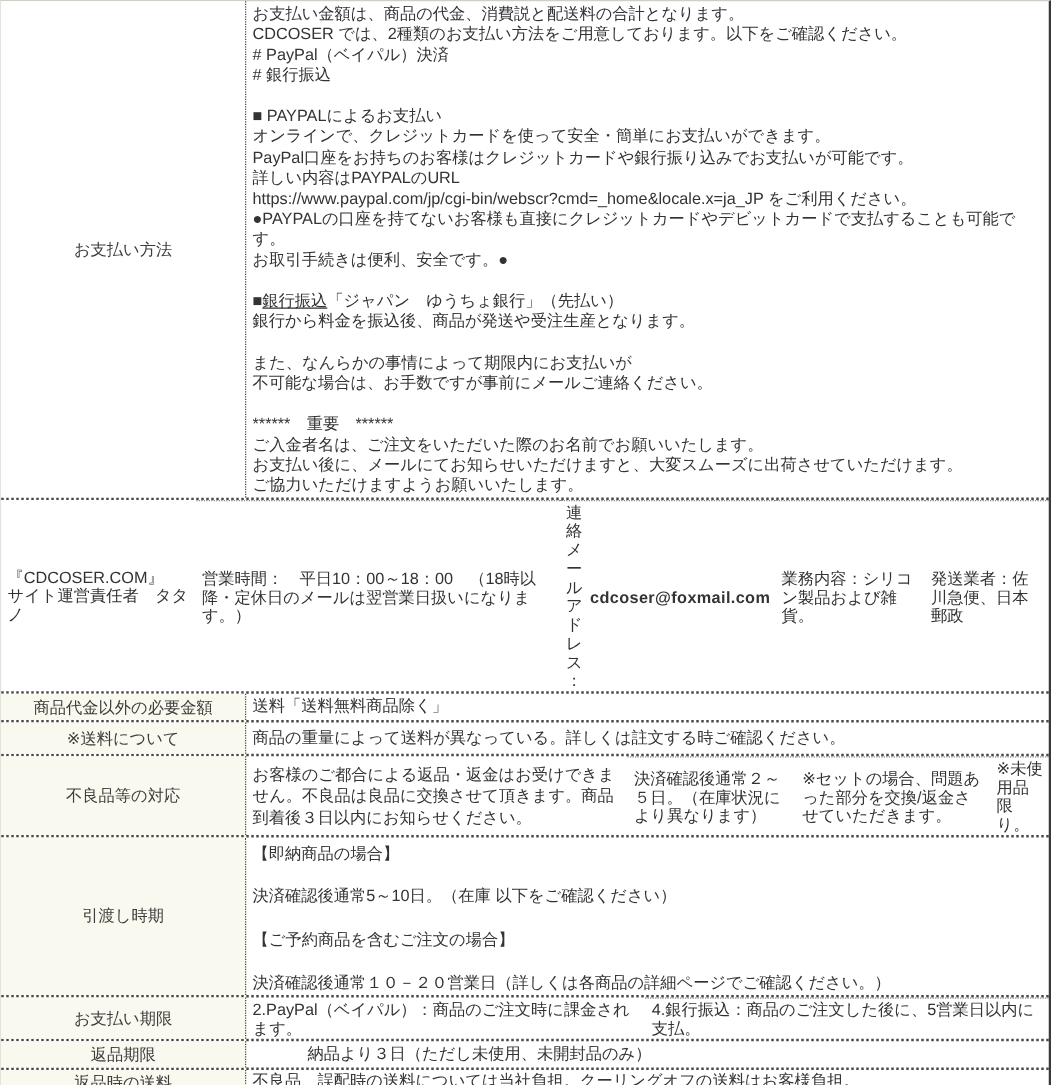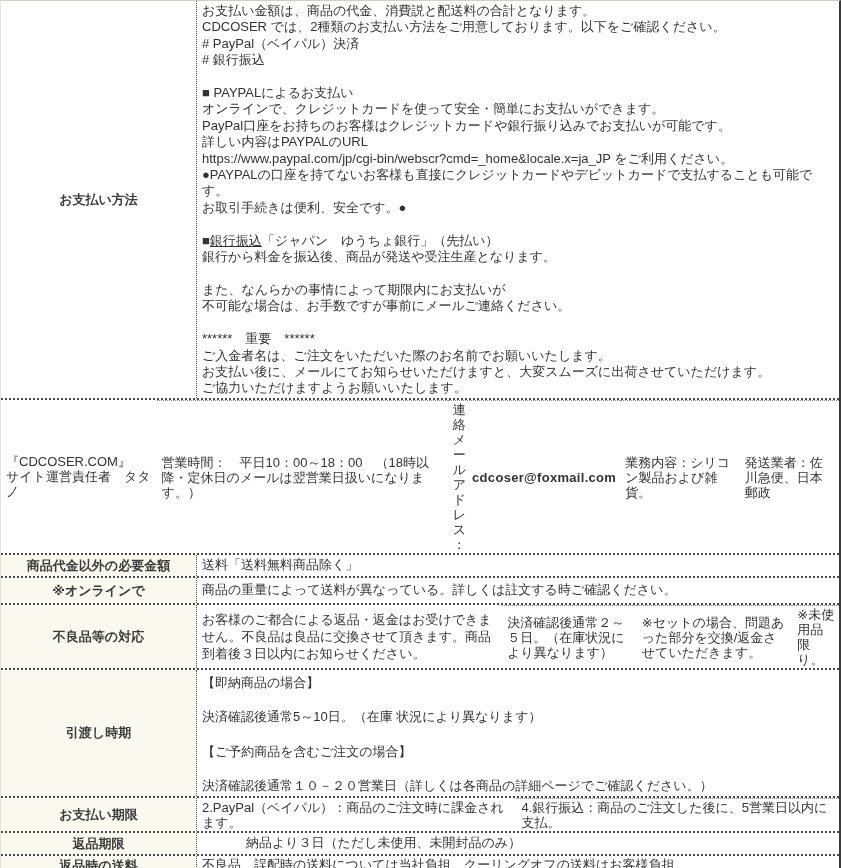--- a/index.html
+++ b/index.html
@@ -17,21 +17,21 @@
 
   .trow { display:flex; align-items:stretch; }
   .trow + .trow { border-top:2px dotted #4a4a4a; }
 
   .th {
     width:196px; min-width:196px;
     box-sizing:border-box;
     background:#F9F9EF;
     border-right:1px dotted #4a4a4a;
     display:flex; align-items:center; justify-content:center;
-    font-size:13px; font-weight:bold; color:#3c3c3c;
+    font-size:13px; font-weight:normal; color:#3c3c3c;
     text-align:center;
     padding:2px 4px;
     line-height:16px;
   }
   .th.white { background:#ffffff; }
 
   .td {
     flex:1 1 auto;
     box-sizing:border-box;
     font-size:13px;
@@ -117,39 +117,39 @@
       <div class="sub sub-shippers">発送業者：佐川急便、日本郵政</div>
     </div>
   </div>
 
   <div class="trow r-extra">
     <div class="th">商品代金以外の必要金額</div>
     <div class="td">送料「送料無料商品除く」</div>
   </div>
 
   <div class="trow r-shipnote">
-    <div class="th">※オンラインで</div>
+    <div class="th">※送料について</div>
     <div class="td">商品の重量によって送料が異なっている。詳しくは註文する時ご確認ください。</div>
   </div>
 
   <div class="trow">
     <div class="th">不良品等の対応</div>
     <div class="tdgroup">
       <div class="sub sub-def1">お客様のご都合による返品・返金はお受けできません。不良品は良品に交換させて頂きます。商品到着後３日以内にお知らせください。</div>
       <div class="sub sub-def2">決済確認後通常２～５日。（在庫状況により異なります）</div>
       <div class="sub sub-def4">※セットの場合、問題あった部分を交換/返金させていただきます。</div>
       <div class="sub sub-def3">※未使用品限り。</div>
     </div>
   </div>
 
   <div class="trow r-delivery">
     <div class="th">引渡し時期</div>
     <div class="td">【即納商品の場合】
 
-決済確認後通常5～10日。（在庫 状況により異なります）
+決済確認後通常5～10日。（在庫 以下をご確認ください）
 
 【ご予約商品を含むご注文の場合】
 
 決済確認後通常１０－２０営業日（詳しくは各商品の詳細ページでご確認ください。）</div>
   </div>
 
   <div class="trow">
     <div class="th">お支払い期限</div>
     <div class="tdgroup">
       <div class="sub sub-pd1">2.PayPal（ベイパル）：商品のご注文時に課金されます。</div>

